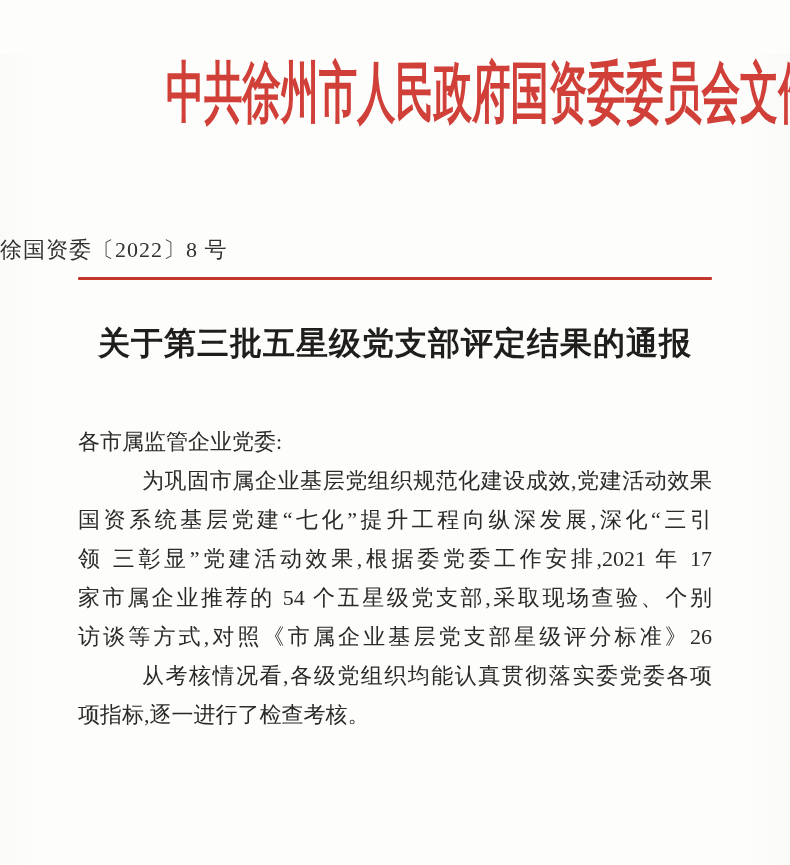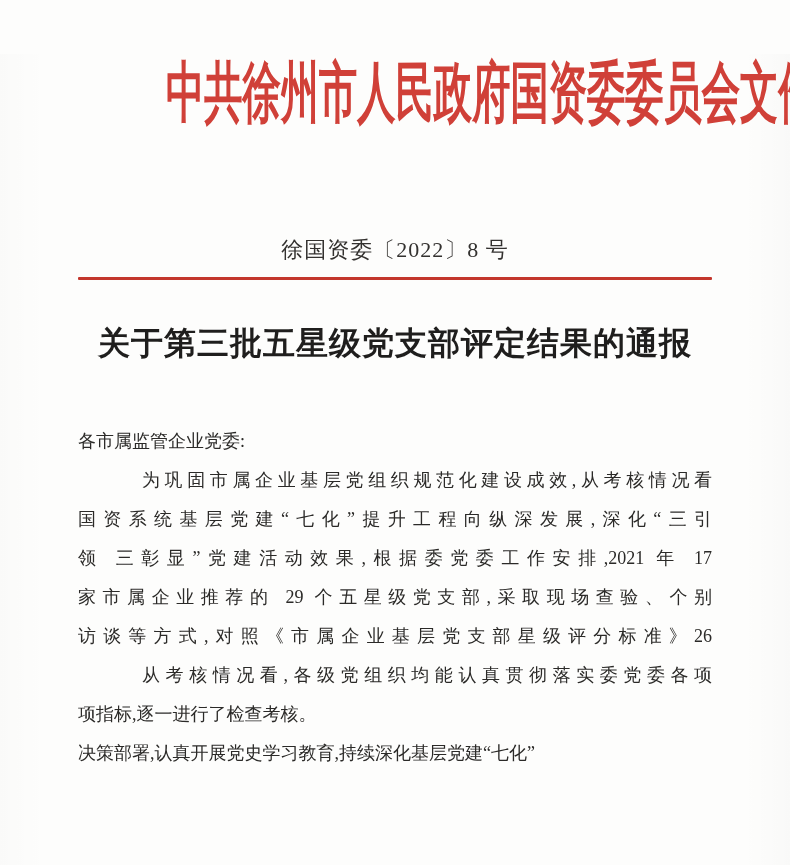--- a/index.html
+++ b/index.html
@@ -27,21 +27,21 @@
     font-size: 66px;
     font-weight: bold;
     color: #d04038;
     white-space: nowrap;
     transform: scaleX(0.58);
     transform-origin: 50% 50%;
     letter-spacing: 0px;
   }
   .doc-number {
     margin-top: 104px;
-    text-align: center;
+    text-align: left;
     font-size: 22px;
     line-height: 28px;
     color: #33312f;
     letter-spacing: 1px;
   }
   .red-rule {
     width: 634px;
     height: 3px;
     margin: 13px auto 0 auto;
     background: #c3362c;
@@ -52,21 +52,21 @@
     text-align: center;
     font-size: 32px;
     font-weight: bold;
     line-height: 38px;
     color: #1f1e1d;
     letter-spacing: 1px;
   }
   .doc-body {
     width: 634px;
     margin: 60px auto 8px auto;
-    font-size: 18px;
+    font-size: 22px;
     line-height: 39px;
     color: #2b2a28;
   }
   .salutation {
     text-align: left;
   }
   .body-line {
     text-align: justify;
     text-align-last: justify;
     text-justify: inter-ideograph;
@@ -83,24 +83,23 @@
 
   <div class="doc-number">徐国资委〔2022〕8 号</div>
 
   <div class="red-rule"></div>
 
   <div class="doc-title">关于第三批五星级党支部评定结果的通报</div>
 
   <div class="doc-body">
     <div class="salutation">各市属监管企业党委:</div>
     <div>
-        <div class="body-line first">为巩固市属企业基层党组织规范化建设成效,从考核情况看</div>
+        <div class="body-line first">为巩固市属企业基层党组织规范化建设成效,党建活动效果</div>
         <div class="body-line">国资系统基层党建“七化”提升工程向纵深发展,深化“三引</div>
         <div class="body-line">领 三彰显”党建活动效果,根据委党委工作安排,2021 年 17</div>
-        <div class="body-line">家市属企业推荐的 29 个五星级党支部,采取现场查验、个别</div>
+        <div class="body-line">家市属企业推荐的 54 个五星级党支部,采取现场查验、个别</div>
         <div class="body-line">访谈等方式,对照《市属企业基层党支部星级评分标准》26</div>
         <div class="body-line first">从考核情况看,各级党组织均能认真贯彻落实委党委各项</div>
         <div class="body-line last">项指标,逐一进行了检查考核。</div>
-        <div class="body-line last">决策部署,认真开展党史学习教育,持续深化基层党建“七化”</div>
       </div>
   </div>
 
 </div>
 
 </body></html>

